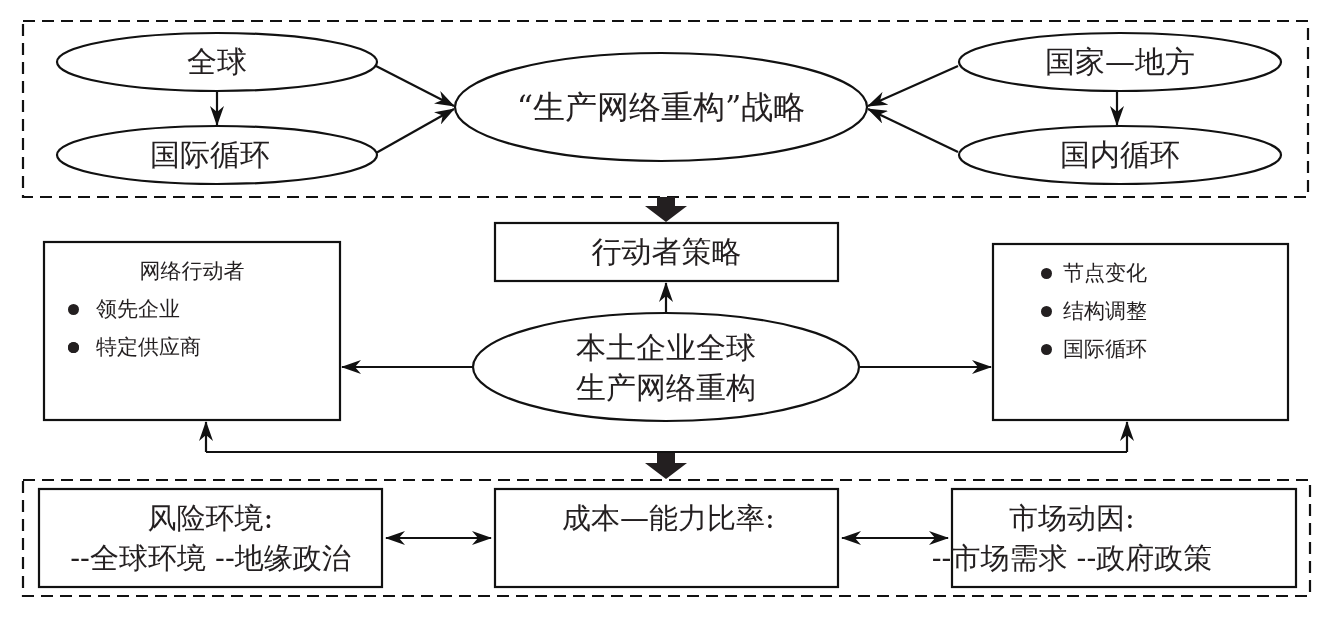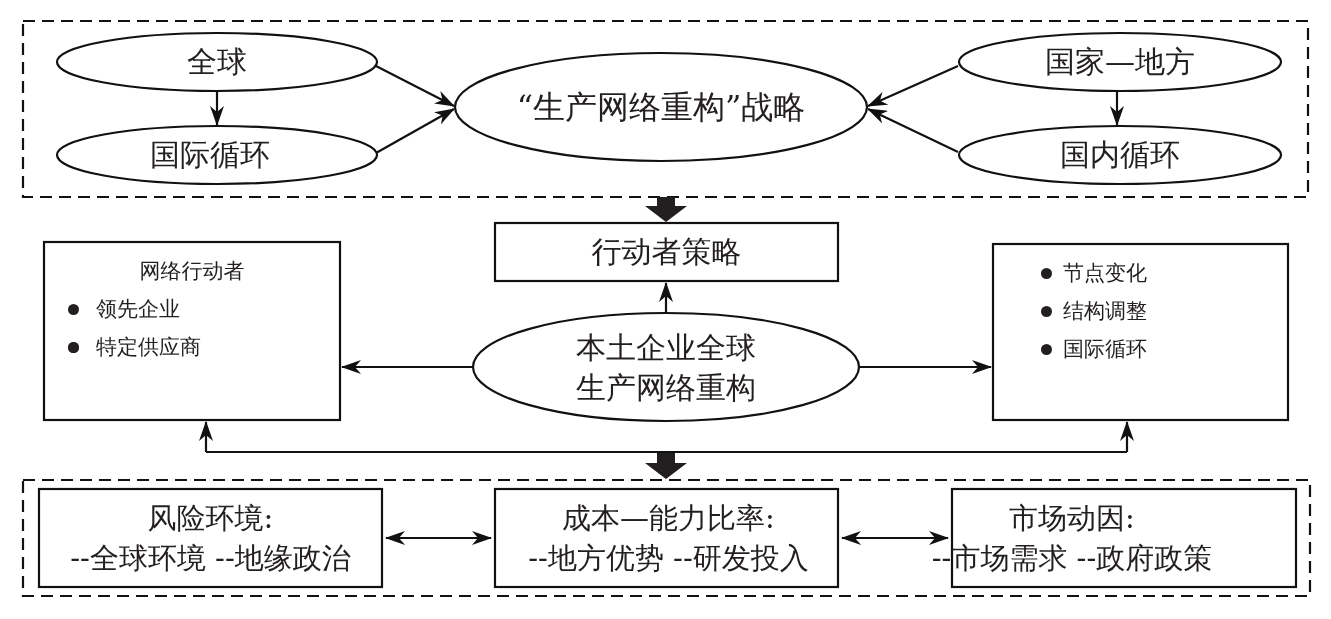--- a/index.html
+++ b/index.html
@@ -97,18 +97,17 @@
   <span class="bullet-row" style="padding-left:70px;"><i class="dot" style="left:48px;"></i><span>结构调整</span></span>
   <span class="bullet-row" style="padding-left:70px;"><i class="dot" style="left:48px;"></i><span>国际循环</span></span>
 </div>
 
 <div class="factor" style="left:39px;top:498px;width:343px;">
   <div>风险环境:</div>
   <div>--全球环境 --地缘政治</div>
 </div>
 <div class="factor" style="left:495px;top:498px;width:347px;text-align:center;">
   <div>成本—能力比率:</div>
-  <div>--地方优势 --研发投入</div>
 </div>
 <div class="factor" style="left:900px;top:498px;width:344px;">
   <div>市场动因:</div>
   <div>--市场需求 --政府政策</div>
 </div>
 
 </body></html>

